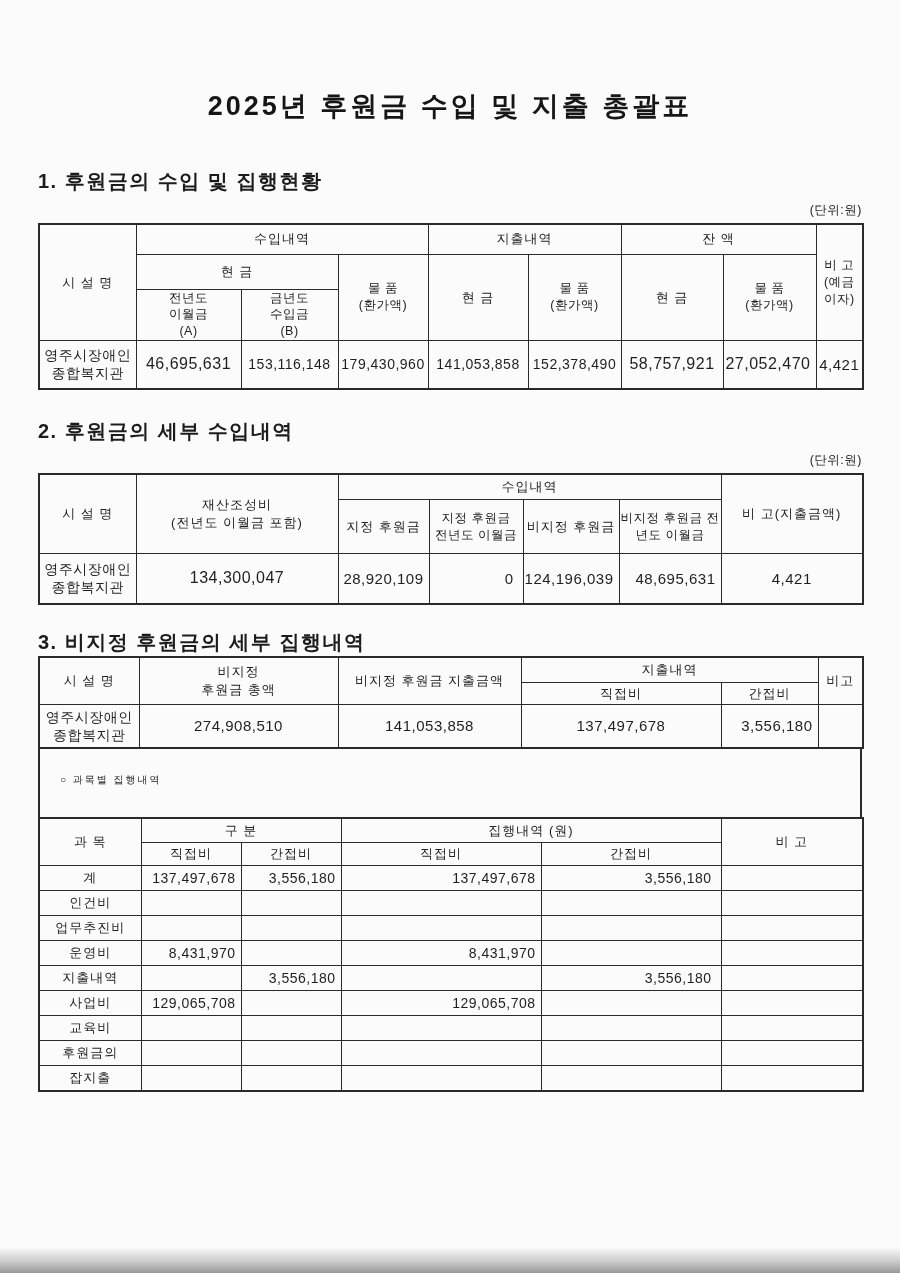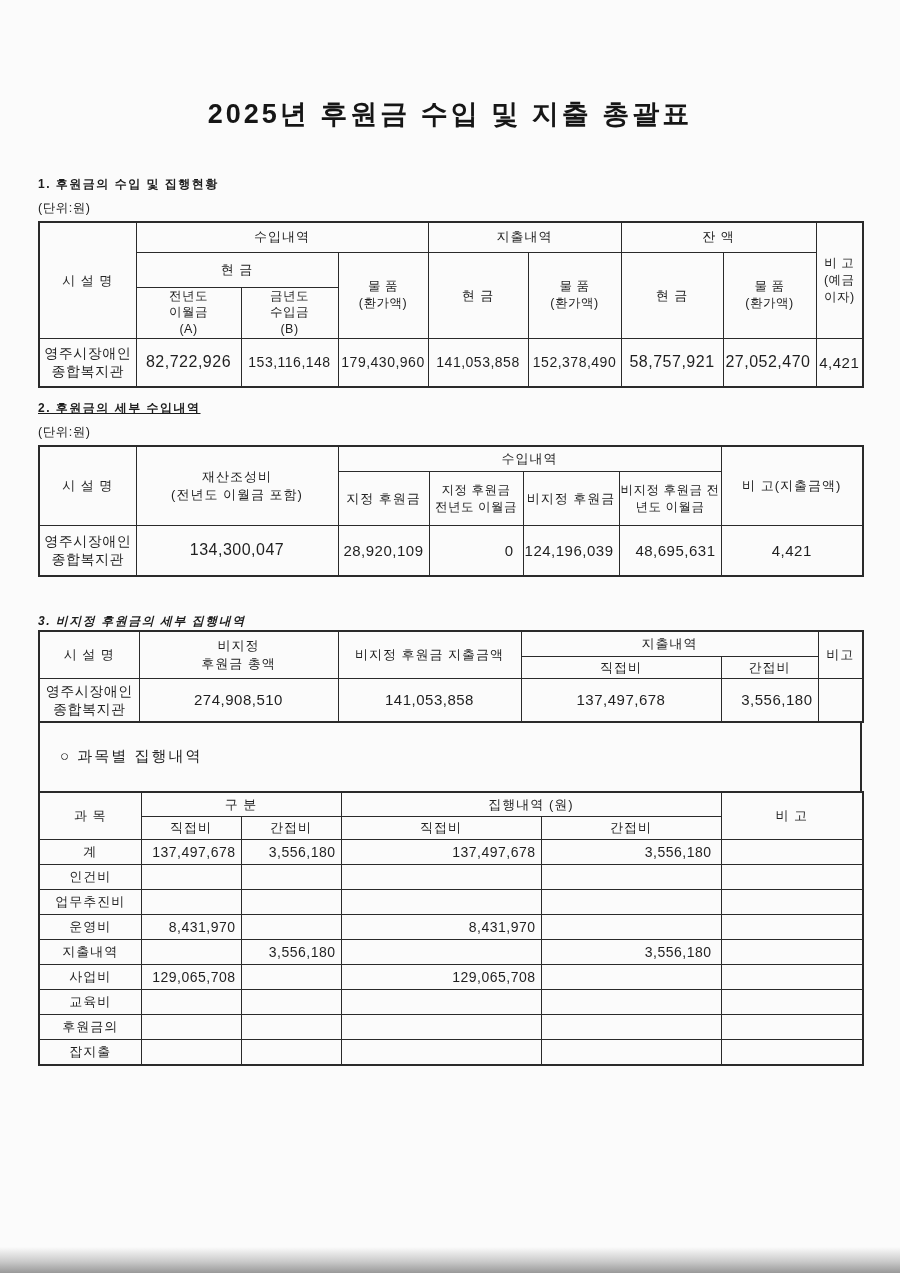--- a/index.html
+++ b/index.html
@@ -17,33 +17,34 @@
     width: 900px;
     height: 1273px;
     padding: 88px 38px 0 38px;
     position: relative;
   }
   .doc-title {
     text-align: center;
     font-size: 27px;
     font-weight: bold;
     letter-spacing: 3px;
-    margin: 8px;
+    margin: 0;
     color: #161616;
   }
   .sec-heading {
-    font-size: 12px;
+    font-size: 20px;
     font-weight: bold;
     letter-spacing: 1.5px;
     color: #1c1c1c;
   }
   .sec1-heading { margin-top: 44px; }
-  .sec2-heading { margin-top: 12px; text-decoration: underline; }
-  .sec3-heading { margin-top: 36px; font-style: italic; }
+  .sec2-heading { margin-top: 28px; }
+  .sec3-heading { margin-top: 24px; }
   .unit-note {
+    text-align: right;
     font-size: 12.5px;
     letter-spacing: 0.5px;
     margin-top: 7px;
     color: #222;
   }
   table {
     border-collapse: collapse;
     table-layout: fixed;
     width: 824px;
     margin-top: 4px;
@@ -81,21 +82,21 @@
     width: 824px;
     height: 68px;
     border-left: 2px solid #2a2a2a;
     border-right: 2px solid #2a2a2a;
     position: relative;
   }
   .sub-heading {
     position: absolute;
     left: 20px;
     top: 24px;
-    font-size: 15px;
+    font-size: 10px;
     letter-spacing: 2px;
     color: #1c1c1c;
   }
   .t3-table, .t4-table { margin-top: 0; }
   .scan-band {
     position: absolute;
     left: 0;
     bottom: 0;
     width: 900px;
     height: 26px;
@@ -149,21 +150,21 @@
       <th class="hdr hdr-sm">전년도
 이월금
 (A)</th>
       <th class="hdr hdr-sm">금년도
 수입금
 (B)</th>
     </tr>
     <tr style="height:48px">
       <td class="facility">영주시장애인
 종합복지관</td>
-      <td class="num n-lg">82,722,926</td>
+      <td class="num n-lg">46,695,631</td>
       <td class="num">153,116,148</td>
       <td class="num">179,430,960</td>
       <td class="num">141,053,858</td>
       <td class="num">152,378,490</td>
       <td class="num n-lg">58,757,921</td>
       <td class="num n-lg num-r">27,052,470</td>
       <td class="num n-md">4,421</td>
     </tr>
   </tbody>
     </table>

